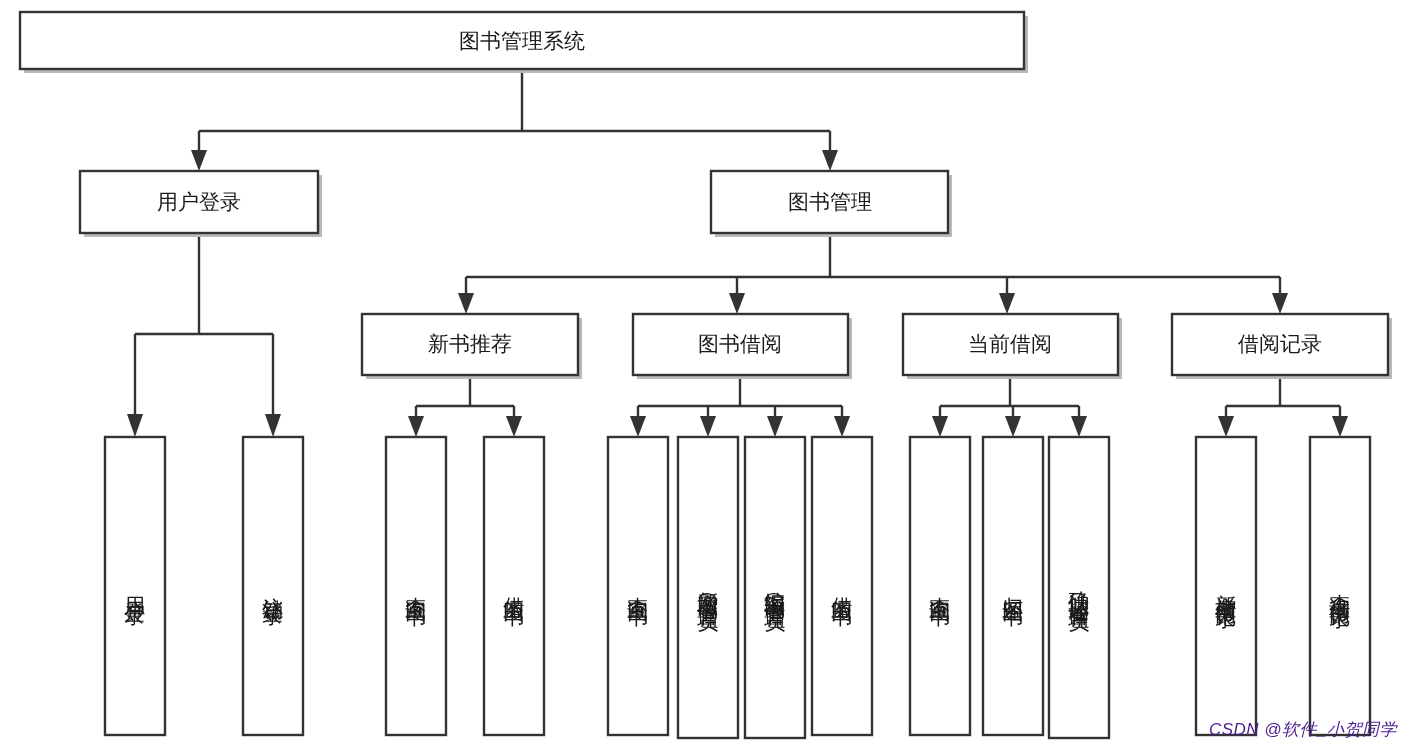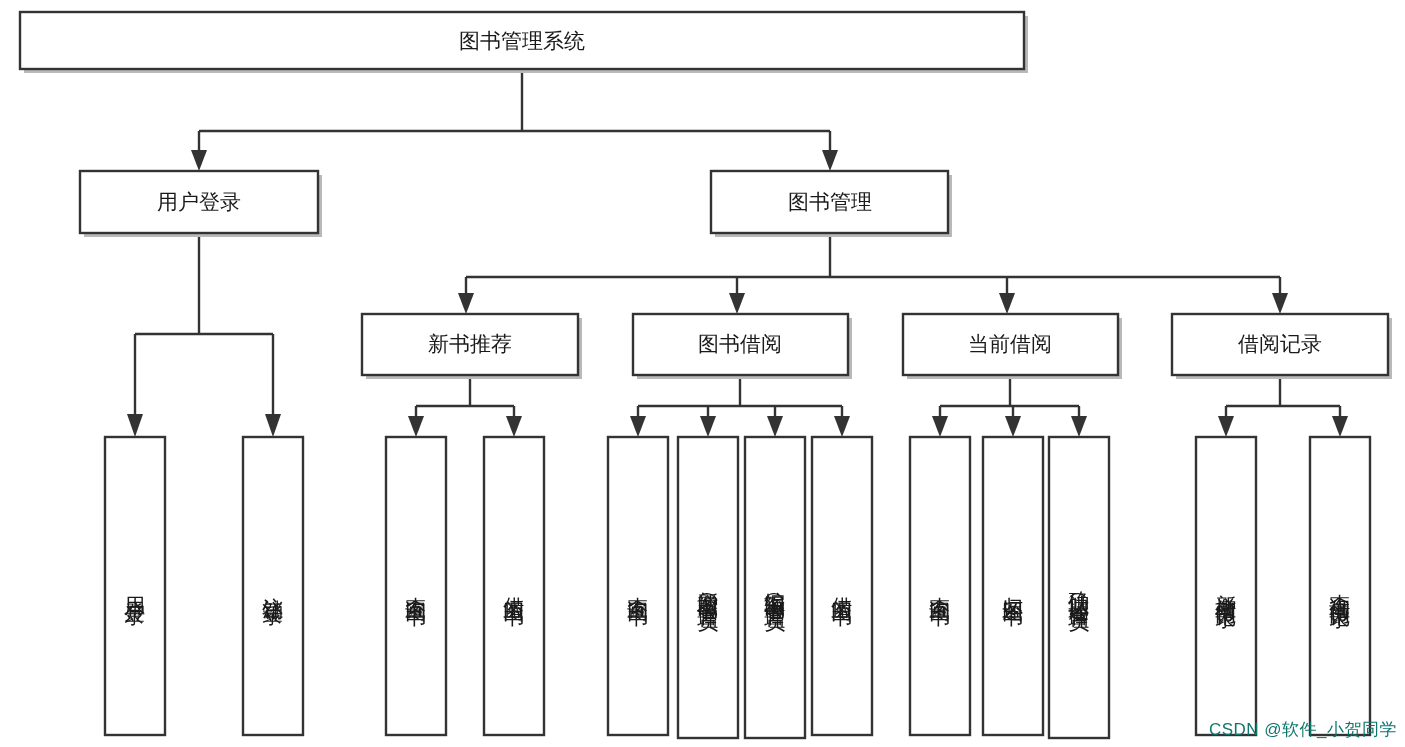--- a/index.html
+++ b/index.html
@@ -68,23 +68,24 @@
     text-align: center;
     pointer-events: none;
     white-space: nowrap;
   }
   .watermark {
     position: absolute;
     right: 8px;
     bottom: 6px;
     font-family: "Liberation Sans", "DejaVu Sans", sans-serif;
     font-size: 17px;
-    color: #0f766e;
+    color: #4c1d95;
     letter-spacing: 0.5px;
     white-space: nowrap;
+    font-style: italic;
   }
 </style>
 </head>
 <body>
 
 <div id="diagram-root">
 
   <svg class="diagram" viewBox="0 0 1405 747">
     <defs></defs>
 

